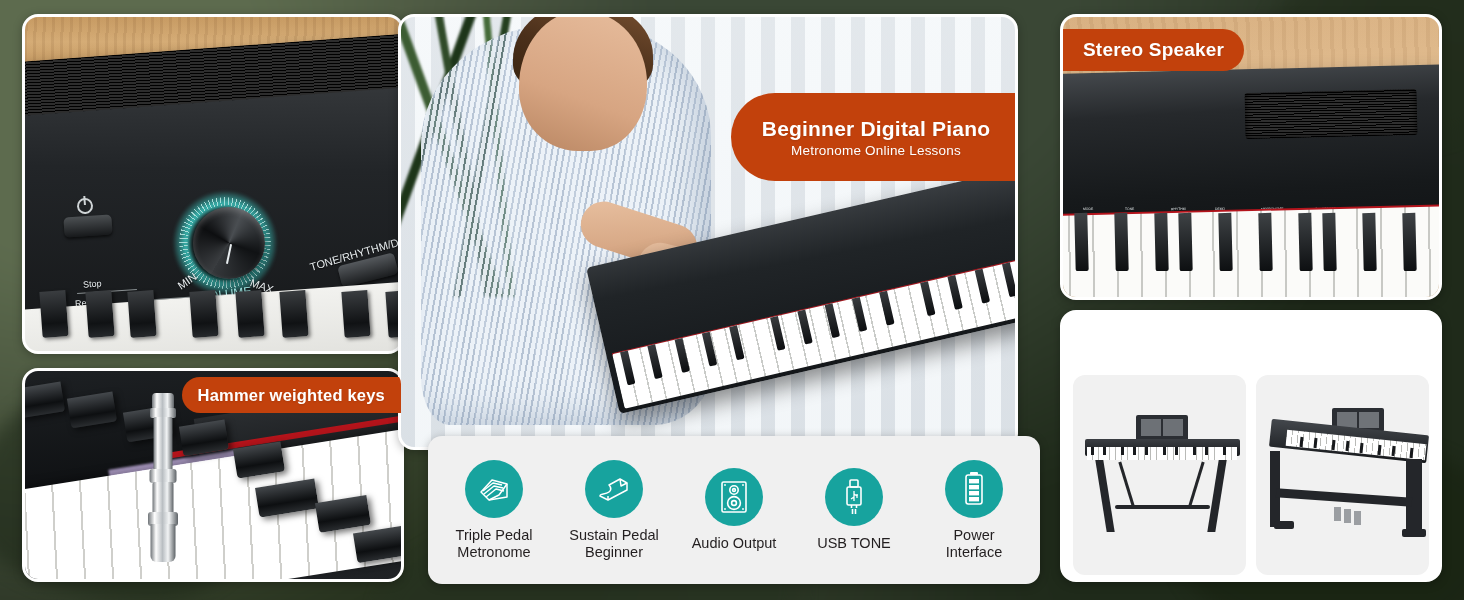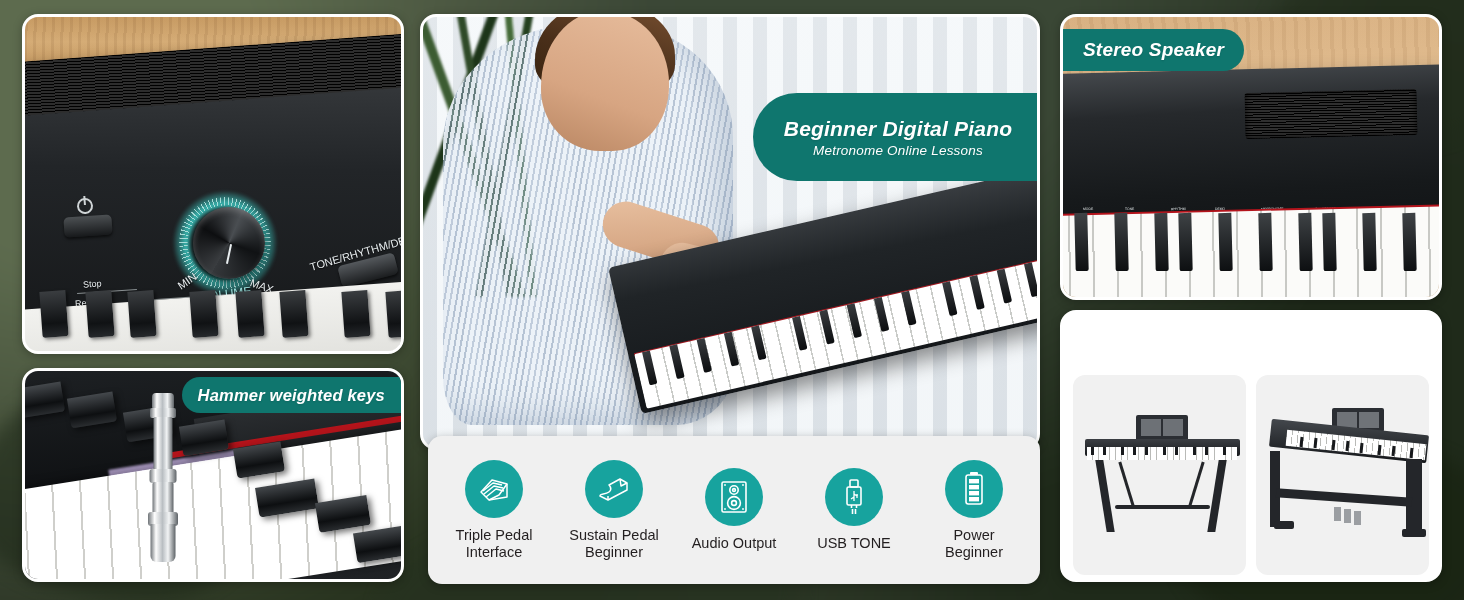--- a/index.html
+++ b/index.html
@@ -38,28 +38,27 @@
     border-radius: 16px;
     border: 3px solid #ffffff;
     overflow: hidden;
     box-shadow: 0 2px 10px rgba(0,0,0,.28);
   }
   .photo { position: absolute; inset: 0; overflow: hidden; }
 
   
   .tag {
     position: absolute;
-    background: #0f766e;
+    background: #c2410c;
     color: #fff;
     display: flex; align-items: center; justify-content: center;
     font-weight: bold;
     letter-spacing: .2px;
     text-shadow: 0 1px 2px rgba(0,0,0,.12);
     z-index: 6;
-    font-style: italic;
   }
 
   
   #panel-controls { left: 22px; top: 14px; width: 382px; height: 340px; }
   .cp-wood {
     position: absolute; left: 0; top: 0; width: 100%; height: 62px;
     background:
       repeating-linear-gradient(92deg, rgba(150,110,66,.22) 0 3px, rgba(198,158,104,.12) 3px 9px),
       linear-gradient(180deg, #c79a62 0%, #d7ae78 40%, #b98d55 100%);
     filter: blur(.4px);
@@ -191,21 +190,21 @@
     transform: rotate(-9deg);
   }
   .hk-weight { position: absolute; left: 118px; top: 22px; width: 40px; height: 160px; }
   .hk-weight i {
     position: absolute; left: 50%; transform: translateX(-50%); display: block;
     background: linear-gradient(90deg, #6f7478 0%, #fdfdfd 22%, #b9bec2 48%, #f2f4f5 70%, #5e6367 100%);
     border-radius: 2px;
   }
 
   
-  #panel-hero { left: 420px; top: 14px; width: 620px; height: 436px; padding-left: 29px; }
+  #panel-hero { left: 398px; top: 14px; width: 620px; height: 436px; padding-left: 29px; }
   .hero-curtain {
     position: absolute; inset: 0;
     background:
       repeating-linear-gradient(90deg, rgba(214,220,226,.55) 0 14px, rgba(246,249,251,.85) 14px 30px),
       linear-gradient(180deg, #f3f6f8, #dfe5ea);
     filter: blur(.6px);
   }
   .hero-plant {
     position: absolute; left: -10px; top: -10px; width: 150px; height: 290px;
     background:
@@ -487,21 +486,21 @@
     <div class="feat-ic">
       <svg width="34" height="34" viewBox="0 0 34 34" fill="none" stroke="#fff" stroke-width="1.5" stroke-linejoin="round">
         <path d="M4 20 L15 8 L30 12 L30 25 L12 28 Z"></path>
         <path d="M6 19 L16 11 L25 13"></path>
         <path d="M7 22 L17 14 L26 16"></path>
         <path d="M9 25 L19 17 L27 19"></path>
         <path d="M30 12 L22 23 L12 28"></path>
       </svg>
     </div>
     <div class="feat-lab">Triple Pedal
-Interface</div>
+Metronome</div>
   </div>
 
   <div class="feat">
     <div class="feat-ic">
       <svg width="34" height="34" viewBox="0 0 34 34" fill="none" stroke="#fff" stroke-width="1.5" stroke-linejoin="round">
         <path d="M3 24 L11 28 L30 18 L30 11 L23 7 L12 13 C12 13 16 17 12 20 C8 23 3 21 3 24 Z"></path>
         <path d="M23 7 L24 14 L30 11"></path>
         <path d="M11 28 L11 24"></path>
       </svg>
     </div>
@@ -545,21 +544,21 @@
       <svg width="24" height="36" viewBox="0 0 24 36" fill="none" stroke="#fff" stroke-width="1.6">
         <rect x="8" y="1" width="8" height="3" rx="1" fill="#fff" stroke="none"></rect>
         <rect x="4" y="4" width="16" height="29" rx="2.2"></rect>
         <rect x="7" y="8" width="10" height="4.4" fill="#fff" stroke="none"></rect>
         <rect x="7" y="14" width="10" height="4.4" fill="#fff" stroke="none"></rect>
         <rect x="7" y="20" width="10" height="4.4" fill="#fff" stroke="none"></rect>
         <rect x="7" y="26" width="10" height="4.4" fill="#fff" stroke="none"></rect>
       </svg>
     </div>
     <div class="feat-lab">Power
-Beginner</div>
+Interface</div>
   </div>
 </div>
 
 <div class="panel" id="panel-speaker">
   <div class="photo">
     <div class="sp-wood"></div>
     <div class="sp-piano"></div>
     <div class="sp-grille"></div>
 
     <div class="sp-minilab" style="left:20px;">MODE</div>

